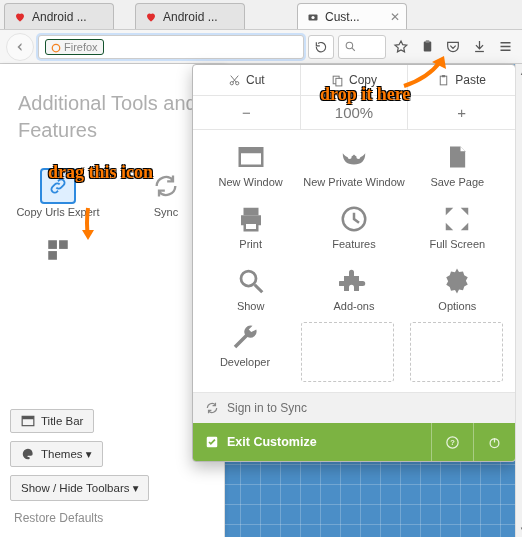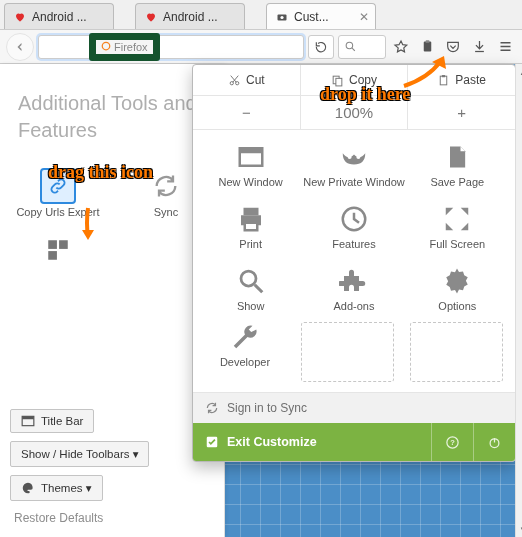--- a/index.html
+++ b/index.html
@@ -34,20 +34,21 @@
     border: 1px solid #bbb;
     border-bottom: none;
     border-radius: 4px 4px 0 0;
     margin-right: 2px;
     width: 110px;
     overflow: hidden;
     white-space: nowrap;
   }
   .tab.active {
     background: #fcfcfc;
+    margin-left: 31px;
   }
   .tab .favicon {
     width: 14px; height: 14px; margin-right: 5px; flex-shrink:0;
     display:flex; align-items:center; justify-content:center;
   }
   .tab .label { overflow: hidden; text-overflow: ellipsis; flex: 1; }
   .tab .close { margin-left: 4px; color: #888; font-size: 12px; }
 
   
   .urlbar {
@@ -73,23 +74,23 @@
     align-items:center;
     border:1px solid #ccc;
     background:#fff;
     height:24px;
     border-radius:3px;
     padding: 0 6px;
     box-shadow: 0 0 0 2px rgba(80,160,255,.25);
   }
   .identity {
     font-size:11px; color:#888;
-    border:7px solid #14532d; border-radius:3px;
+    border:1px solid #14532d; border-radius:3px;
     padding:1px 5px; background:#f5f5f5;
-    display:flex; align-items:flex-start; gap:3px;margin-left:44px;
+    display:flex; align-items:flex-end; gap:3px;
   }
   .reload-btn {
     width:26px; height:24px;
     border:1px solid #ccc; border-radius:3px;
     display:flex; align-items:center; justify-content:center;
     background:#fff; color:#555; flex-shrink:0;
   }
   .search-box {
     width:48px; height:24px; border:1px solid #ccc; border-radius:3px;
     display:flex; align-items:center; padding:0 5px; background:#fff; color:#888;
@@ -338,27 +339,27 @@
 
     <div class="left-footer">
       <button class="btn">
         <svg width="14" height="12" viewBox="0 0 24 20">
             <rect x="2" y="2" width="20" height="16" fill="none" stroke="#555" stroke-width="2"></rect>
             <rect x="2" y="2" width="20" height="5" fill="#555"></rect>
           </svg>
         <span>Title Bar</span>
       </button>
       <button class="btn">
-        <span>Show / Hide Toolbars ▾</span>
+        <svg width="14" height="14" viewBox="0 0 24 24">
+            <path fill="#555" d="M12 3a9 9 0 1 0 0 18h1a2 2 0 0 0 0-4h-1a1 1 0 0 1 0-2h5a3 3 0 0 0 3-3 9 9 0 0 0-8-9z"></path>
+          </svg>
+        <span>Themes ▾</span>
       </button>
       <button class="btn">
-        <svg width="14" height="14" viewBox="0 0 24 24">
-            <path fill="#555" d="M12 3a9 9 0 1 0 0 18h1a2 2 0 0 0 0-4h-1a1 1 0 0 1 0-2h5a3 3 0 0 0 3-3 9 9 0 0 0-8-9z"></path>
-          </svg>
-        <span>Themes ▾</span>
+        <span>Show / Hide Toolbars ▾</span>
       </button>
       <span class="link-muted">Restore Defaults</span>
     </div>
   </div>
 
   <div class="menu-panel">
     <div class="menu-top">
       <div class="seg">
         <svg width="13" height="13" viewBox="0 0 24 24">
             <circle cx="7" cy="17" r="3" fill="none" stroke="#777" stroke-width="1.8"></circle>

